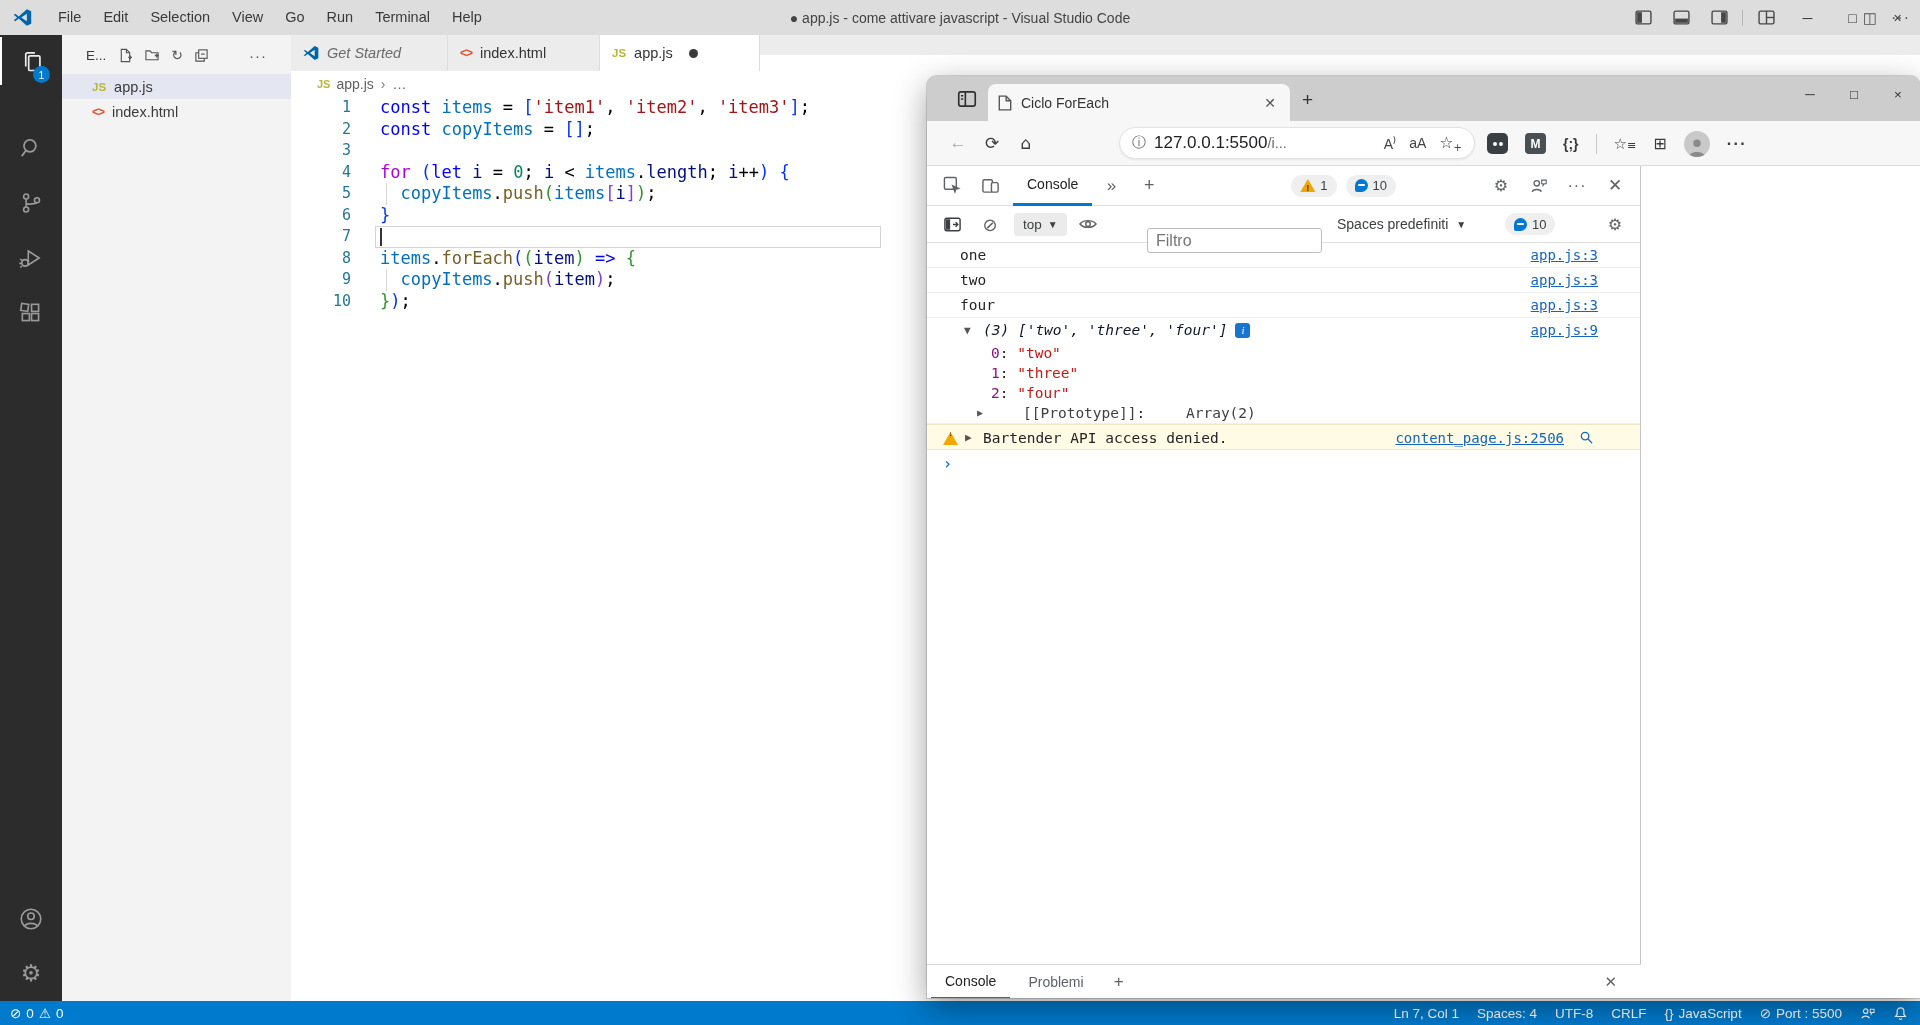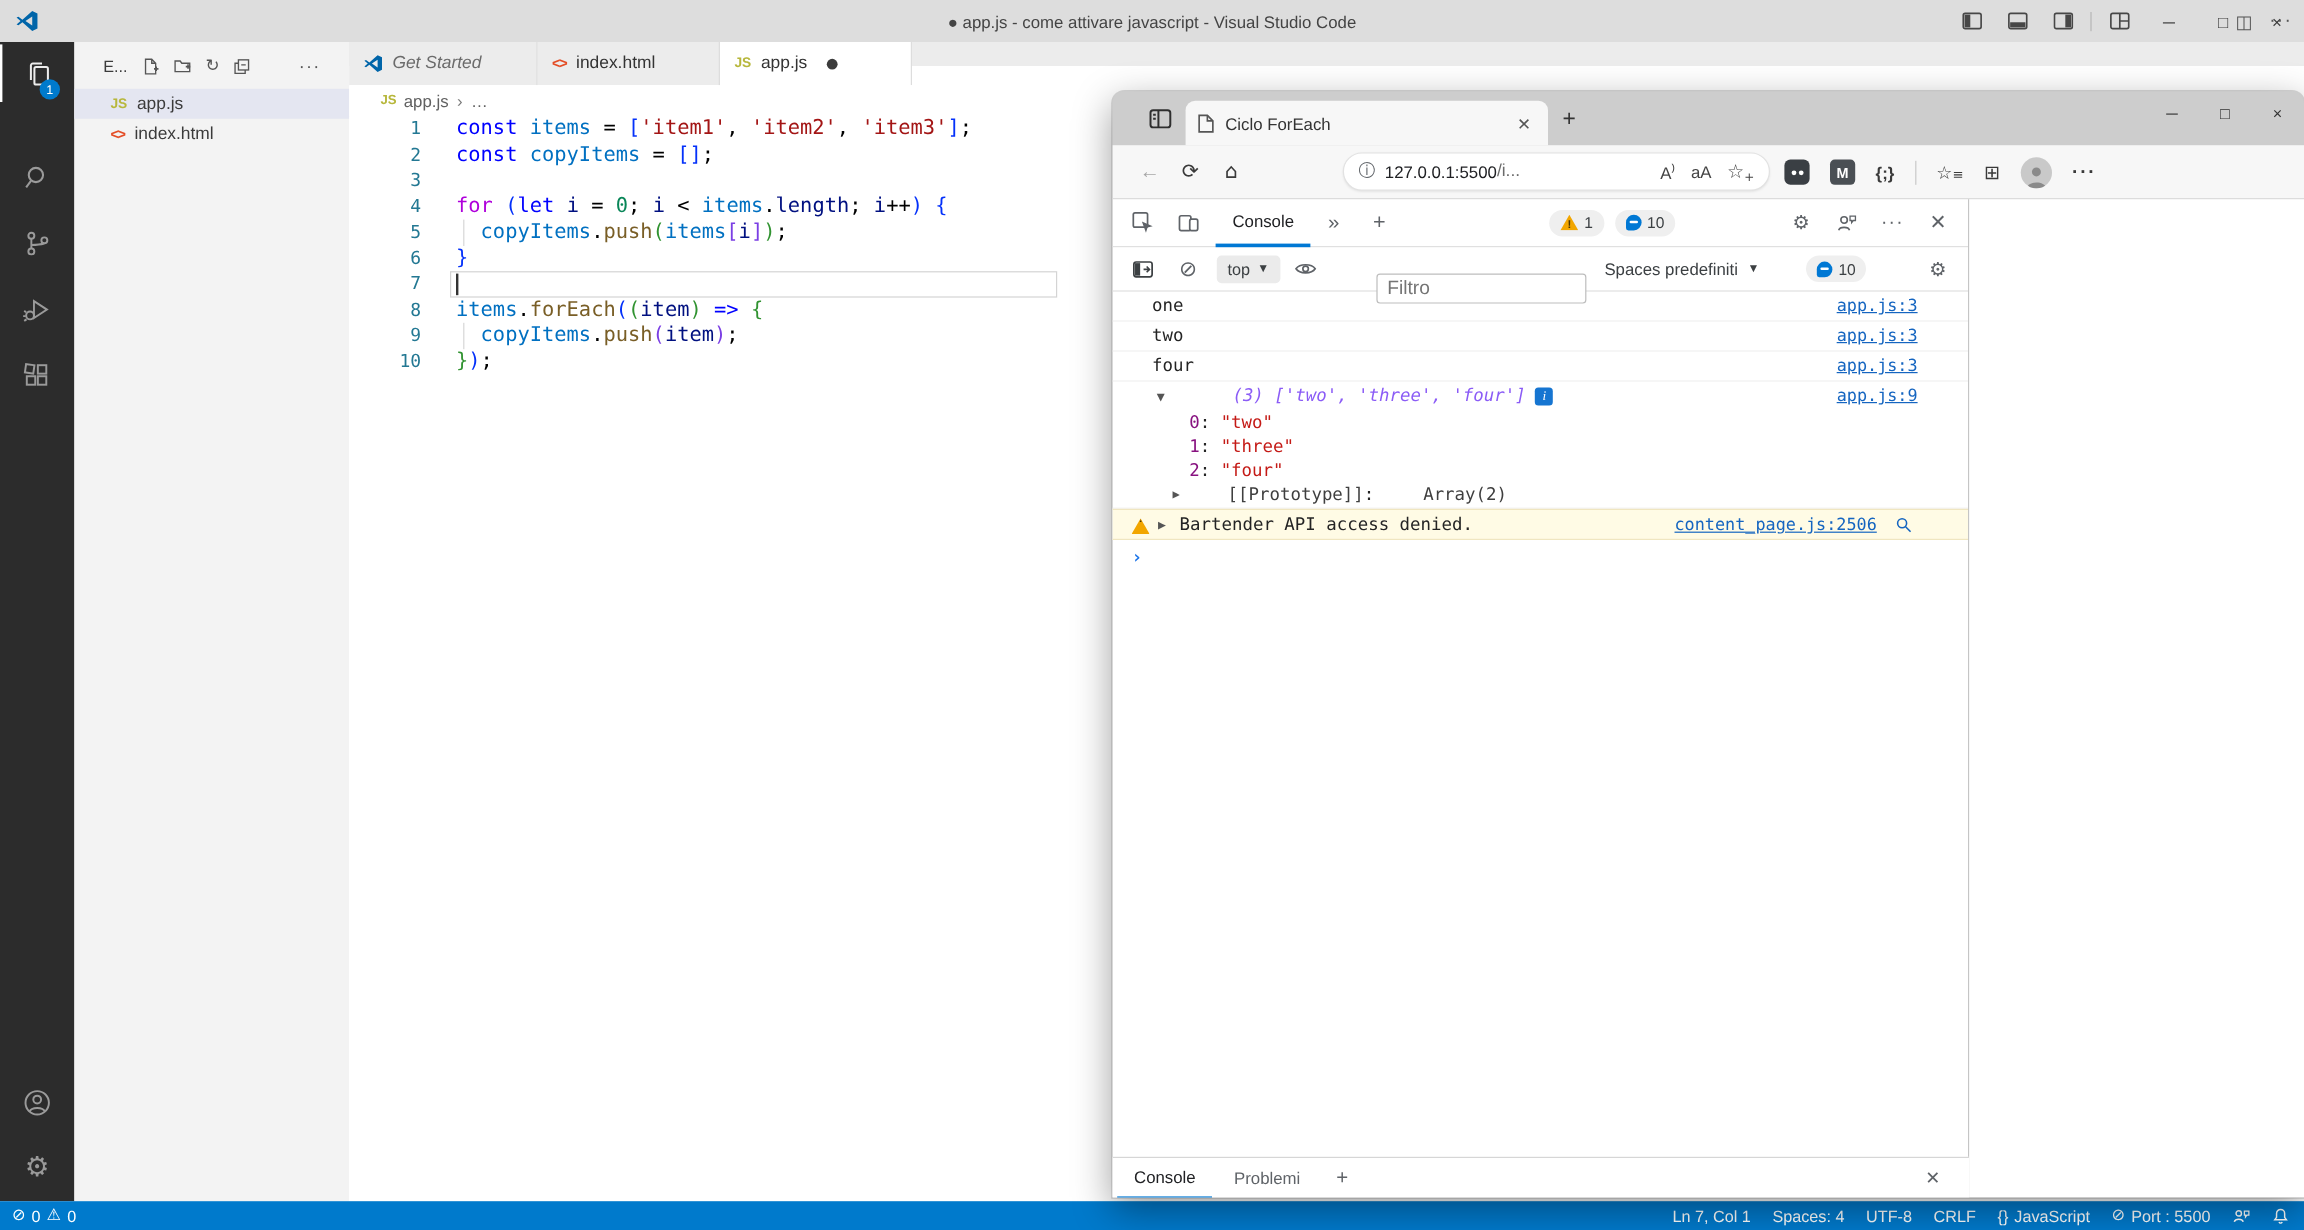--- a/index.html
+++ b/index.html
@@ -86,21 +86,21 @@
   .b-controls { position:absolute; right:0; top:0; height:36px; display:flex; }
   .b-wc { width:44px; height:36px; display:flex; align-items:center; justify-content:center; font-size:13.5px; color:#333; }
 
   .btoolbar { position:absolute; left:0; top:45px; right:0; height:45px; background:#f7f7f7;
     border-bottom:1px solid #dcdcdc; display:flex; align-items:center; }
   .nav-ic { width:34px; display:flex; align-items:center; justify-content:center; font-size:17px; color:#3a3a3a; }
   .nav-ic.disabled { color:#a8a8a8; }
   .url-pill { position:absolute; left:192px; top:6px; width:356px; height:32px; background:#fff;
     border:1px solid #e2e2e2; border-radius:16px; box-shadow:0 1px 2px rgba(0,0,0,.08);
     display:flex; align-items:center; padding:0 12px; }
-  .url-host { font-size:14px; color:#202124; margin-left:8px; white-space:nowrap; }
+  .url-host { font-size:17px; color:#202124; margin-left:8px; white-space:nowrap; }
   .url-path { font-size:14.5px; color:#6b6b6b; }
   .pill-ic { margin-left:13px; color:#444; font-size:14px; white-space:nowrap; }
   .ext-row { position:absolute; left:560px; top:0; height:45px; display:flex; align-items:center; gap:17px; }
   .ext-dark { width:21px; height:21px; border-radius:5px; background:#3a3f44; display:flex; align-items:center; justify-content:center; }
   .ext-dark .dot { width:4px; height:4px; border-radius:50%; background:#fff; margin:0 1px; }
   .ext-m { width:21px; height:21px; border-radius:4px; background:#4a4f54; color:#fff; font-size:12px; font-weight:bold;
     display:flex; align-items:center; justify-content:center; }
   .ext-curly { color:#3a3a3a; font-size:14px; font-weight:bold; }
   .bt-sep { width:1px; height:20px; background:#c9c9c9; }
   .avatar { width:26px; height:26px; border-radius:50%; background:#c9c9c9; display:flex; align-items:flex-end; justify-content:center; overflow:hidden; }
@@ -137,21 +137,21 @@
   .dt-f-badge { position:absolute; left:578px; }
   .dt-f-gear { position:absolute; right:18px; color:#5f6368; font-size:16px; }
 
   .dt-console { position:absolute; left:0; top:77px; right:0; bottom:0; font-family:"DejaVu Sans Mono", monospace;
     font-size:14.5px; color:#242424; }
   .c-row { position:relative; height:25px; line-height:25px; border-bottom:1px solid #f0f0f0; padding-left:33px; white-space:pre; }
   .c-link { position:absolute; right:42px; top:0; color:#1565c0; text-decoration:underline; font-size:14px; }
   .c-group { border-bottom:1px solid #f0f0f0; }
   .c-ghead { position:relative; height:25px; line-height:25px; padding-left:56px; }
   .c-caret { position:absolute; left:37px; color:#555; font-size:11px; }
-  .c-preview { font-style:italic; color:#8b5cf6;margin-left:44px; }
+  .c-preview { font-style:italic; color:#0f172a; }
   .c-info { display:inline-block; width:15px; height:15px; border-radius:3px; background:#1675d1; color:#fff;
     font-size:11px; font-style:italic; text-align:center; line-height:15px; margin-left:8px;
     font-family:"Liberation Serif", serif; vertical-align:1px; }
   .c-child { position:relative; height:20px; line-height:20px; padding-left:64px; white-space:pre; }
   .c-key { color:#881280; } .c-key.bold { font-weight:bold; }
   .c-vstr { color:#c41a16; } .c-vnum { color:#1c00cf; } .c-vproto { color:#3f3f3f;margin-left:32px; }
   .c-proto-caret { position:absolute; left:50px; color:#555; font-size:10px; }
   .c-warn { position:relative; height:26px; line-height:26px; background:#fffbe5;
     border-top:1px solid #f0e6c0; border-bottom:1px solid #f0e6c0; padding-left:56px; }
   .c-warn .tri { position:absolute; left:16px; top:7px; }
@@ -174,20 +174,30 @@
 <body>
 
 <div class="vscode">
 
   <div class="titlebar">
     <span class="vsc-logo">
       <svg width="19" height="19" viewBox="0 0 24 24">
           <path fill="#0065a9" d="M17.5 1.5 L7.2 10.6 L3 7.4 L1 8.4 L5.2 12 L1 15.6 L3 16.6 L7.2 13.4 L17.5 22.5 L23 19.8 V4.2 Z M17.5 7.2 V16.8 L10.4 12 Z"></path>
         </svg>
     </span>
+    <span class="menubar">
+        <span class="menu-item">File</span>
+        <span class="menu-item">Edit</span>
+        <span class="menu-item">Selection</span>
+        <span class="menu-item">View</span>
+        <span class="menu-item">Go</span>
+        <span class="menu-item">Run</span>
+        <span class="menu-item">Terminal</span>
+        <span class="menu-item">Help</span>
+      </span>
     <span class="win-title">● app.js - come attivare javascript - Visual Studio Code</span>
     <span class="tb-right">
       <span class="tb-ic">
         <svg width="17" height="17" viewBox="0 0 16 16">
             <rect x="1" y="2" width="14" height="12" rx="1.5" fill="none" stroke="#474747" stroke-width="1.3"></rect>
             <rect x="2" y="3" width="4.5" height="10" fill="#474747"></rect>
           </svg>
       </span>
       <span class="tb-ic">
         <svg width="17" height="17" viewBox="0 0 16 16">

